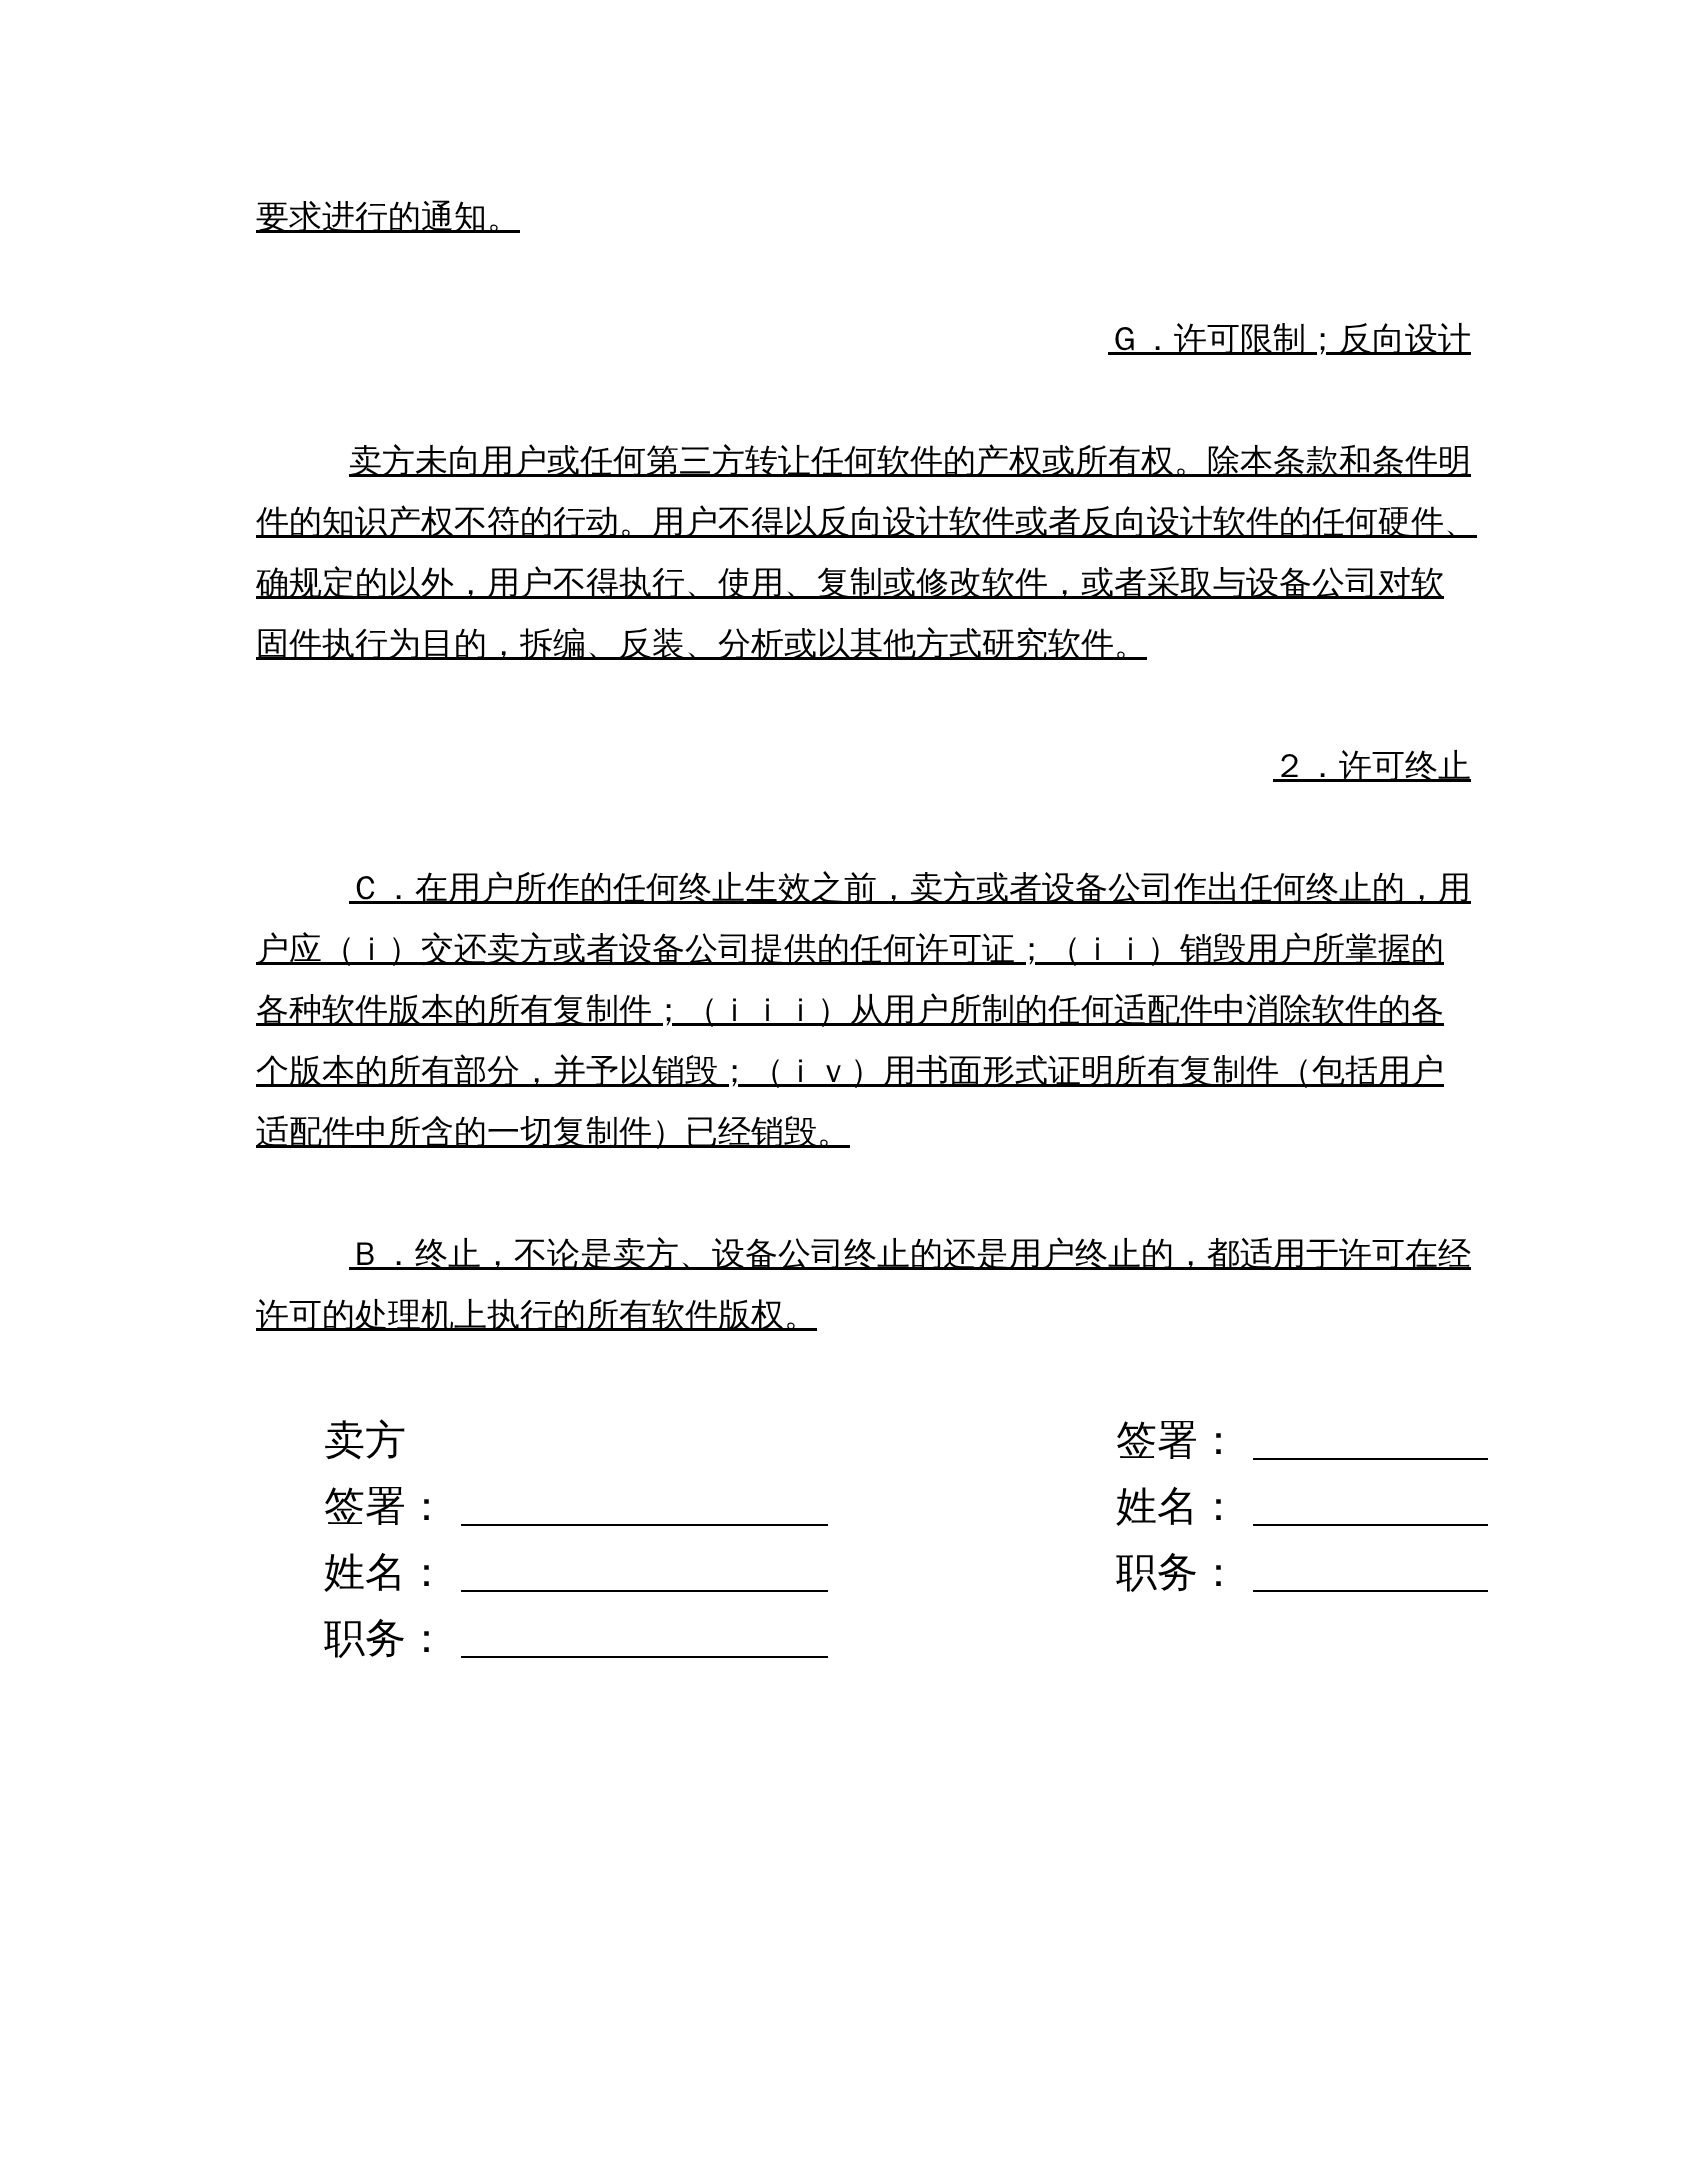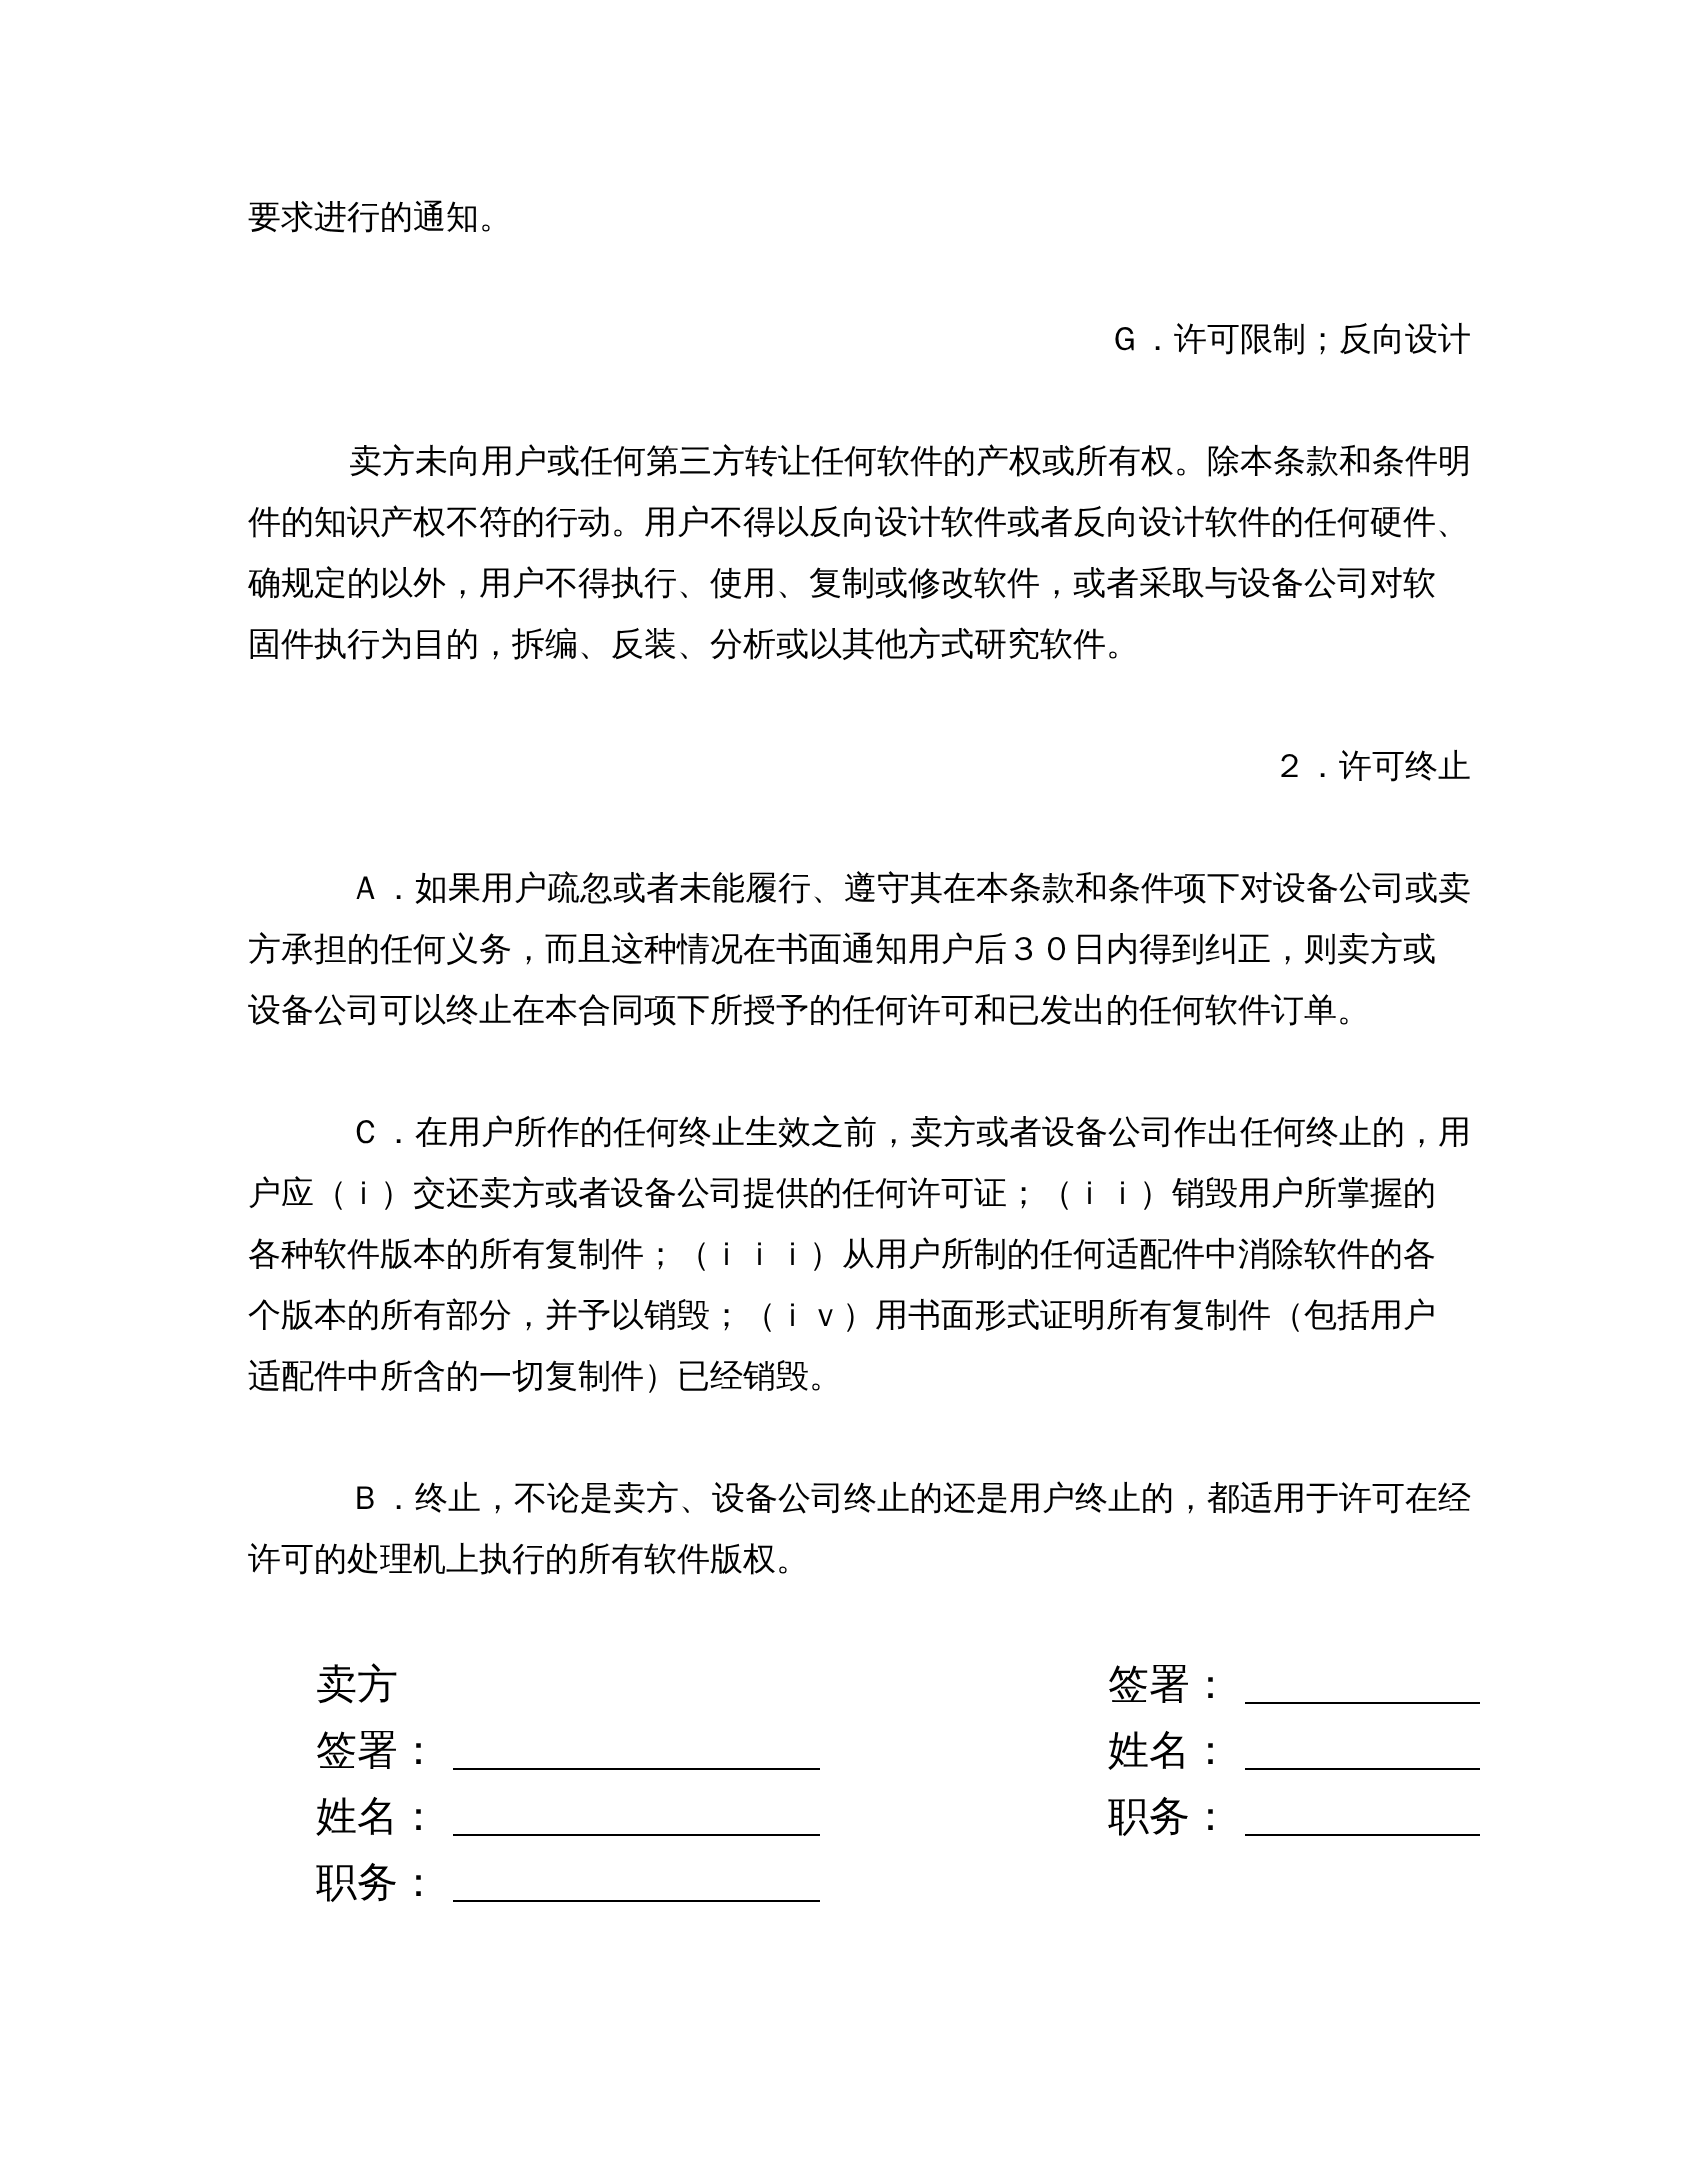--- a/index.html
+++ b/index.html
@@ -15,21 +15,21 @@
     background: #ffffff;
     overflow: hidden;
   }
   .content {
     position: absolute;
     left: 248px; top: 187px;
     width: 1223px;
     font-size: 33px;
     line-height: 61px;
   }
-  .block { margin: 0 0 61px 0; }
+  .block { margin: 0 0 61px 8px; text-decoration: underline; }
   .line {
     white-space: nowrap;
     height: 61px;
     line-height: 61px;
   }
   .line.first-indent { padding-left: 66px; text-align: right; }
   
   .sig-block {
     position: relative;
     margin-top: 16.5px;
@@ -66,25 +66,20 @@
           <div class="line first-indent">Ｇ．许可限制；反向设计</div>
         </div>
         <div class="block para">
           <div class="line first-indent">卖方未向用户或任何第三方转让任何软件的产权或所有权。除本条款和条件明</div>
           <div class="line">件的知识产权不符的行动。用户不得以反向设计软件或者反向设计软件的任何硬件、</div>
           <div class="line">确规定的以外，用户不得执行、使用、复制或修改软件，或者采取与设备公司对软</div>
           <div class="line">固件执行为目的，拆编、反装、分析或以其他方式研究软件。</div>
         </div>
         <div class="block heading" style="margin-top: 31px;">
           <div class="line first-indent">２．许可终止</div>
-        </div>
-        <div class="block para">
-          <div class="line first-indent">Ａ．如果用户疏忽或者未能履行、遵守其在本条款和条件项下对设备公司或卖</div>
-          <div class="line">方承担的任何义务，而且这种情况在书面通知用户后３０日内得到纠正，则卖方或</div>
-          <div class="line">设备公司可以终止在本合同项下所授予的任何许可和已发出的任何软件订单。</div>
         </div>
         <div class="block para" style="margin-top: 29px;">
           <div class="line first-indent">Ｃ．在用户所作的任何终止生效之前，卖方或者设备公司作出任何终止的，用</div>
           <div class="line">户应（ｉ）交还卖方或者设备公司提供的任何许可证；（ｉｉ）销毁用户所掌握的</div>
           <div class="line">各种软件版本的所有复制件；（ｉｉｉ）从用户所制的任何适配件中消除软件的各</div>
           <div class="line">个版本的所有部分，并予以销毁；（ｉｖ）用书面形式证明所有复制件（包括用户</div>
           <div class="line">适配件中所含的一切复制件）已经销毁。</div>
         </div>
         <div class="block para">
           <div class="line first-indent">Ｂ．终止，不论是卖方、设备公司终止的还是用户终止的，都适用于许可在经</div>

